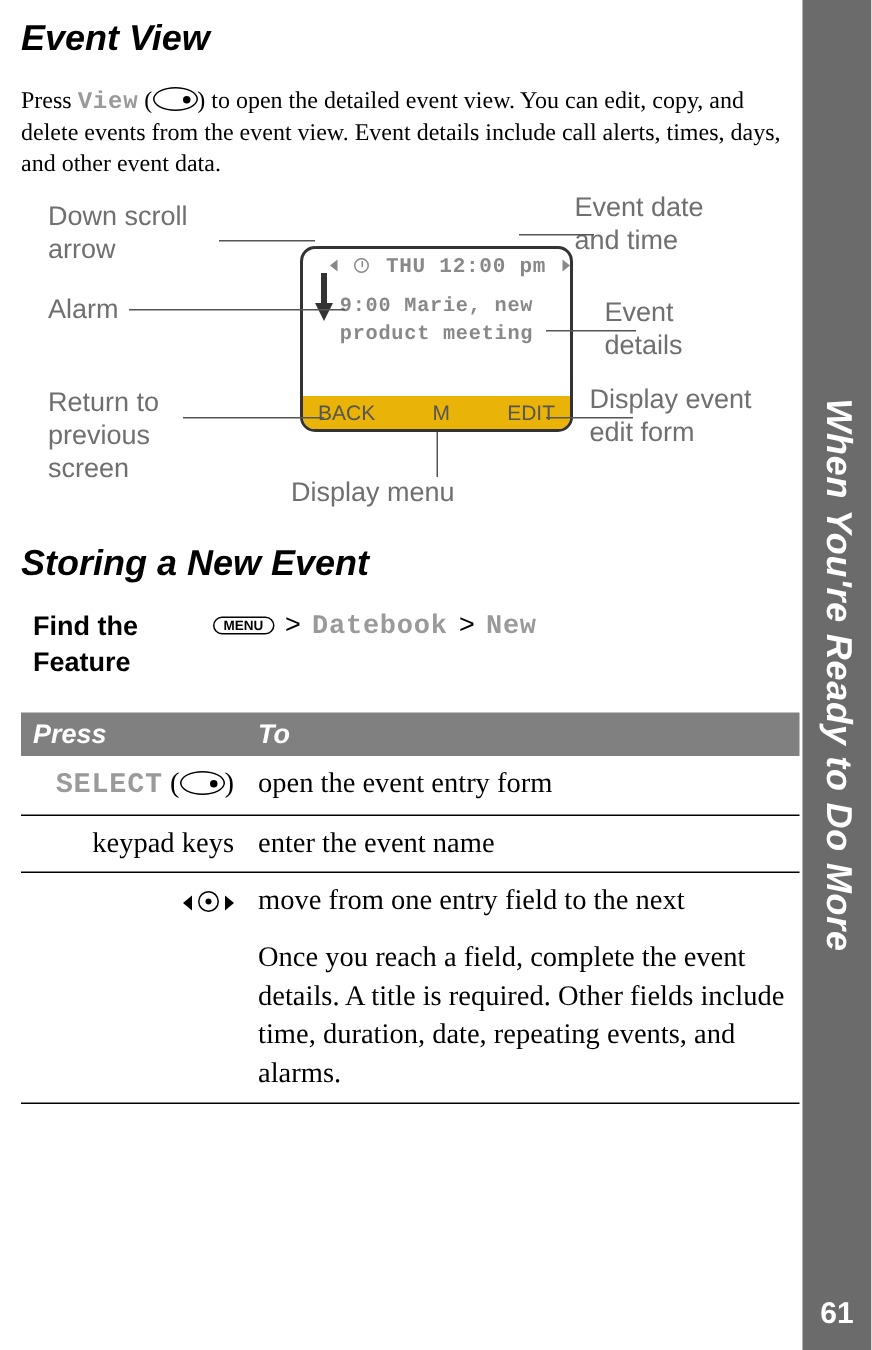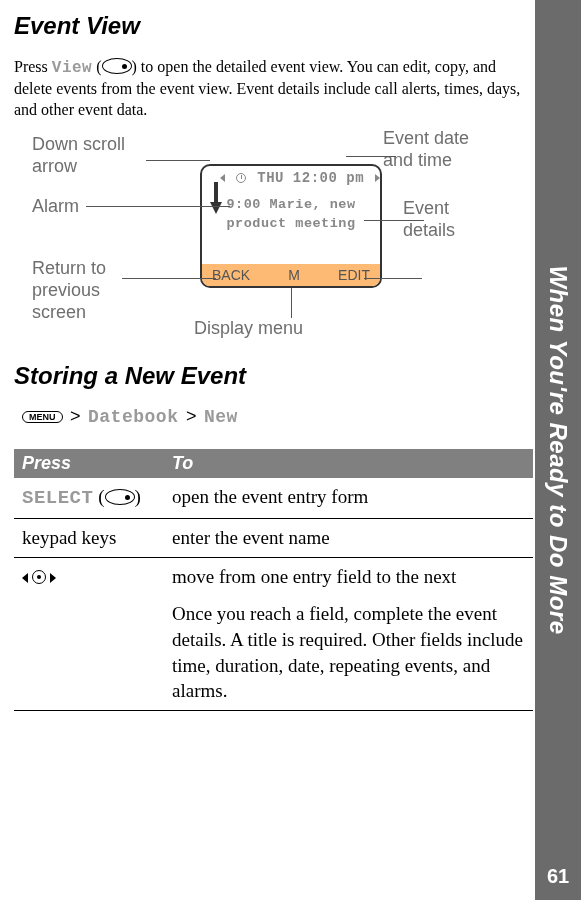--- a/index.html
+++ b/index.html
@@ -115,21 +115,21 @@
     padding-top: 10px;
     font-size: 13.5px;
     font-weight: bold;
     letter-spacing: 0.5px;
     line-height: 1.35;
   }
   .screen-bottom {
     position: absolute;
     bottom: 0;
     left: 0; right: 0;
-    background: #fdba74;
+    background: #eab308;
     display: flex;
     justify-content: space-between;
     padding: 3px 10px;
     font-family: Arial, Helvetica, sans-serif;
     font-size: 14px;
     color: #555;
   }
   .callout {
     position: absolute;
     font-family: Arial, Helvetica, sans-serif;
@@ -226,21 +226,21 @@
     text-align: left;
     padding: 4px 8px;
   }
   .itable td {
     padding: 6px 8px;
     font-size: 19px;
     vertical-align: top;
     border-bottom: 1px solid #000;
     line-height: 1.35;
   }
-  .itable td:first-child { width: 150px; }
+  .itable td:first-child { width: 150px; text-align: right; }
   .nav-icon {
     display: inline-block;
     position: relative;
     width: 34px;
     height: 22px;
     top: 3px;
   }
   .nav-ring {
     position: absolute;
     left: 10px; top: 3px;
@@ -312,29 +312,31 @@
 
     <div class="callout" style="left:18px; top:130px; width:110px;">Return to previous screen</div>
     <div class="leader" style="left:108px; top:150px; width:94px; height:1px;"></div>
 
     <div class="callout" style="right:30px; top:0px; width:120px;">Event date and time</div>
     <div class="leader" style="left:332px; top:28px; width:50px; height:1px;"></div>
 
     <div class="callout" style="right:30px; top:70px; width:100px;">Event details</div>
     <div class="leader" style="left:350px; top:92px; width:60px; height:1px;"></div>
 
+    <div class="callout" style="right:30px; top:128px; width:110px;">Display event edit form</div>
     <div class="leader" style="left:350px; top:150px; width:58px; height:1px;"></div>
 
     <div class="callout" style="left:180px; top:190px;">Display menu</div>
     <div class="leader" style="left:277px; top:160px; width:1px; height:30px;"></div>
   </div>
 
   <h2 class="section">Storing a New Event</h2>
 
   <div class="find-feature">
+    <div class="label">Find the Feature</div>
     <div class="breadcrumb">
       <span class="menu-btn">MENU</span>
       <span class="gt">&gt;</span>
       <span class="mono">Datebook</span>
       <span class="gt">&gt;</span>
       <span class="mono">New</span>
     </div>
   </div>
 
   <table class="itable">

